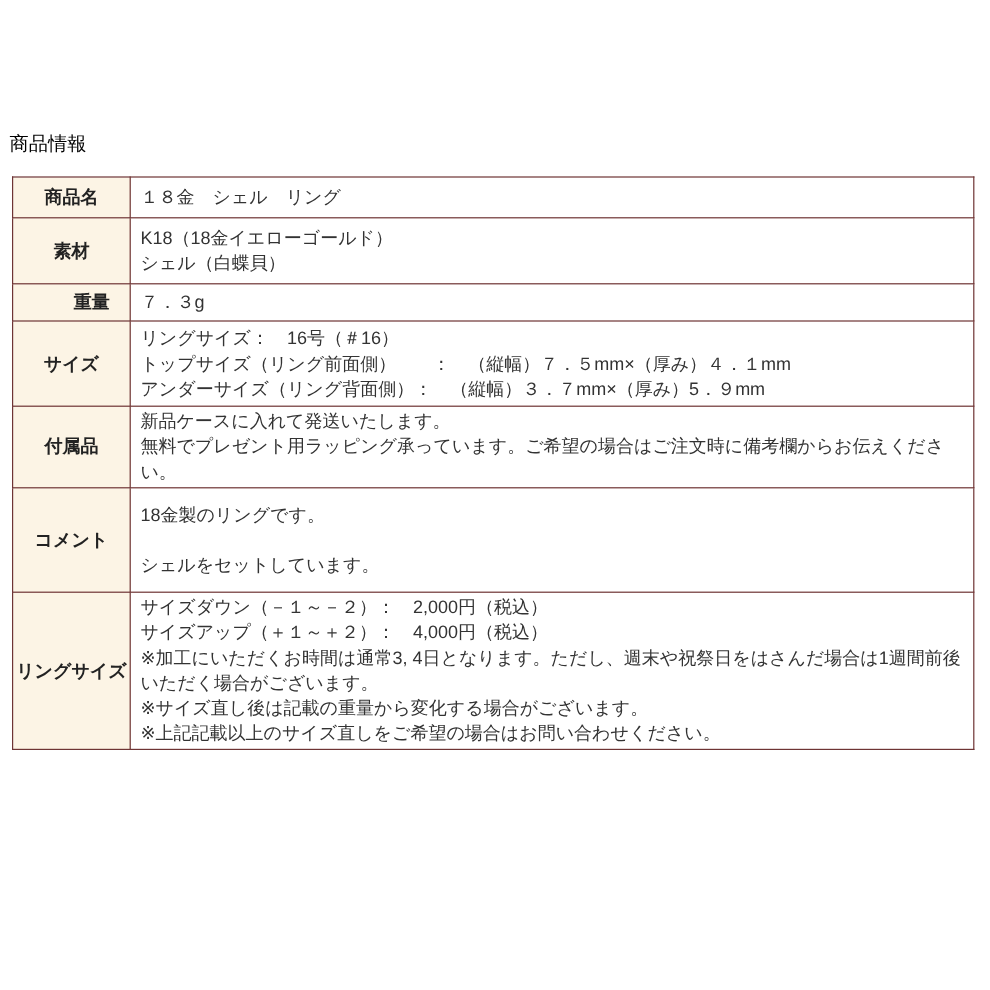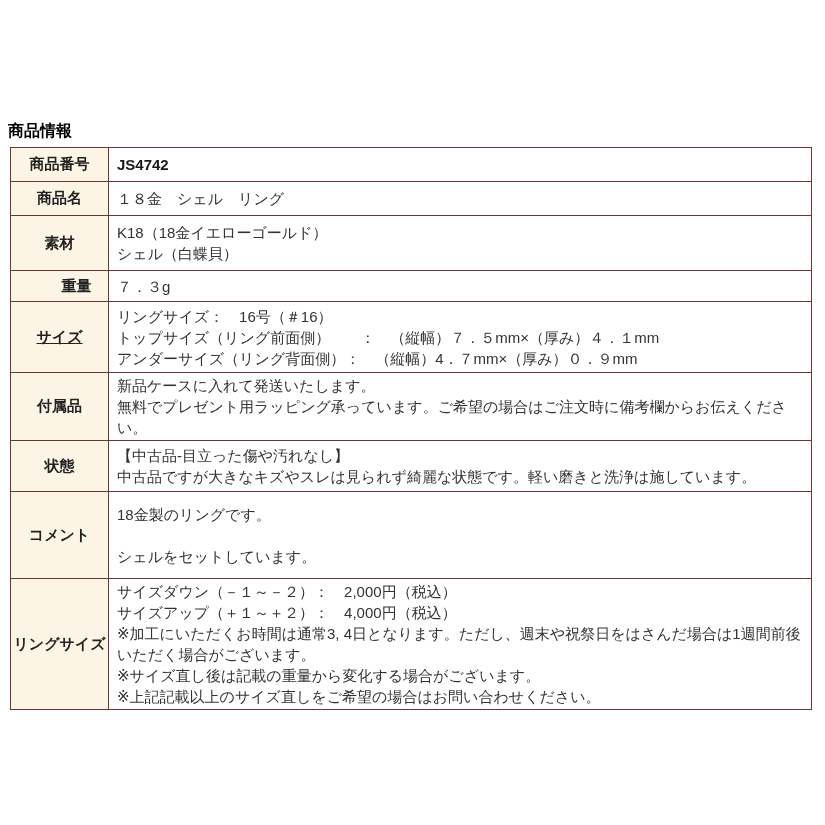--- a/index.html
+++ b/index.html
@@ -4,22 +4,22 @@
 <style>
   html,body{margin:0;padding:0;}
   body{
     width:825px;height:825px;background:#ffffff;overflow:hidden;
     font-family:"Liberation Sans","DejaVu Sans",sans-serif;
     color:#333333;
     -webkit-font-smoothing:none;
   }
   .page{position:relative;width:825px;height:825px;}
   .section-title{
-    position:absolute;left:8px;top:121px;margin:0;
-    font-size:16px;font-weight:bold;color:#000000;line-height:20px;
+    position:absolute;left:8px;top:111px;margin:0;
+    font-size:16px;font-weight:normal;color:#000000;line-height:20px;
   }
   table.info{
     position:absolute;left:10px;top:147px;
     width:802px;border-collapse:collapse;table-layout:fixed;
     background:#ffffff;
   }
   table.info th,table.info td{
     border:1px solid #6e3434;
     vertical-align:middle;
   }
@@ -34,42 +34,36 @@
     background:#ffffff;
     font-size:15px;padding:2px 8px;
   }
   .ln{line-height:21px;min-height:21px;white-space:normal;word-break:break-all;}
   .strong{font-weight:bold;color:#1a1a1a;}
   
   tr.r1  th{height:29px;}
   tr.r2  th{height:29px;}
   tr.r3  th{height:50px;}
   tr.r4  th{height:26px;padding-left:36px;}
-  tr.r5  th{height:66px;text-decoration:underline;}
+  tr.r5  th{height:66px;}
   tr.r6  th{height:47px;}
   tr.r7  th{height:46px;}
   tr.r8  th{height:82px;}
   tr.r9  th{height:126px;}
   tr.r10 th{height:47px;}
 </style>
 </head>
 <body>
 
 <div class="page">
 
   <h1 class="section-title">商品情報</h1>
 
   <table class="info">
     <tbody>
-      <tr class="r1">
-        <th>商品番号</th>
-        <td>
-          <div class="ln strong">JS4742</div>
-        </td>
-      </tr>
       <tr class="r2">
         <th>商品名</th>
         <td>
           <div class="ln">１８金　シェル　リング</div>
         </td>
       </tr>
       <tr class="r3">
         <th>素材</th>
         <td>
           <div class="ln">K18（18金イエローゴールド）</div>
@@ -80,35 +74,28 @@
         <th>重量</th>
         <td>
           <div class="ln">７．３g</div>
         </td>
       </tr>
       <tr class="r5">
         <th>サイズ</th>
         <td>
           <div class="ln">リングサイズ：　16号（＃16）</div>
           <div class="ln">トップサイズ（リング前面側）　　：　（縦幅）７．５mm×（厚み）４．１mm</div>
-          <div class="ln">アンダーサイズ（リング背面側）：　（縦幅）4．７mm×（厚み）０．９mm</div>
+          <div class="ln">アンダーサイズ（リング背面側）：　（縦幅）３．７mm×（厚み）5．９mm</div>
         </td>
       </tr>
       <tr class="r6">
         <th>付属品</th>
         <td>
           <div class="ln">新品ケースに入れて発送いたします。</div>
           <div class="ln">無料でプレゼント用ラッピング承っています。ご希望の場合はご注文時に備考欄からお伝えください。</div>
-        </td>
-      </tr>
-      <tr class="r7">
-        <th>状態</th>
-        <td>
-          <div class="ln">【中古品-目立った傷や汚れなし】</div>
-          <div class="ln">中古品ですが大きなキズやスレは見られず綺麗な状態です。軽い磨きと洗浄は施しています。</div>
         </td>
       </tr>
       <tr class="r8">
         <th>コメント</th>
         <td>
           <div class="ln">18金製のリングです。</div>
           <div class="ln"></div>
           <div class="ln">シェルをセットしています。</div>
         </td>
       </tr>

